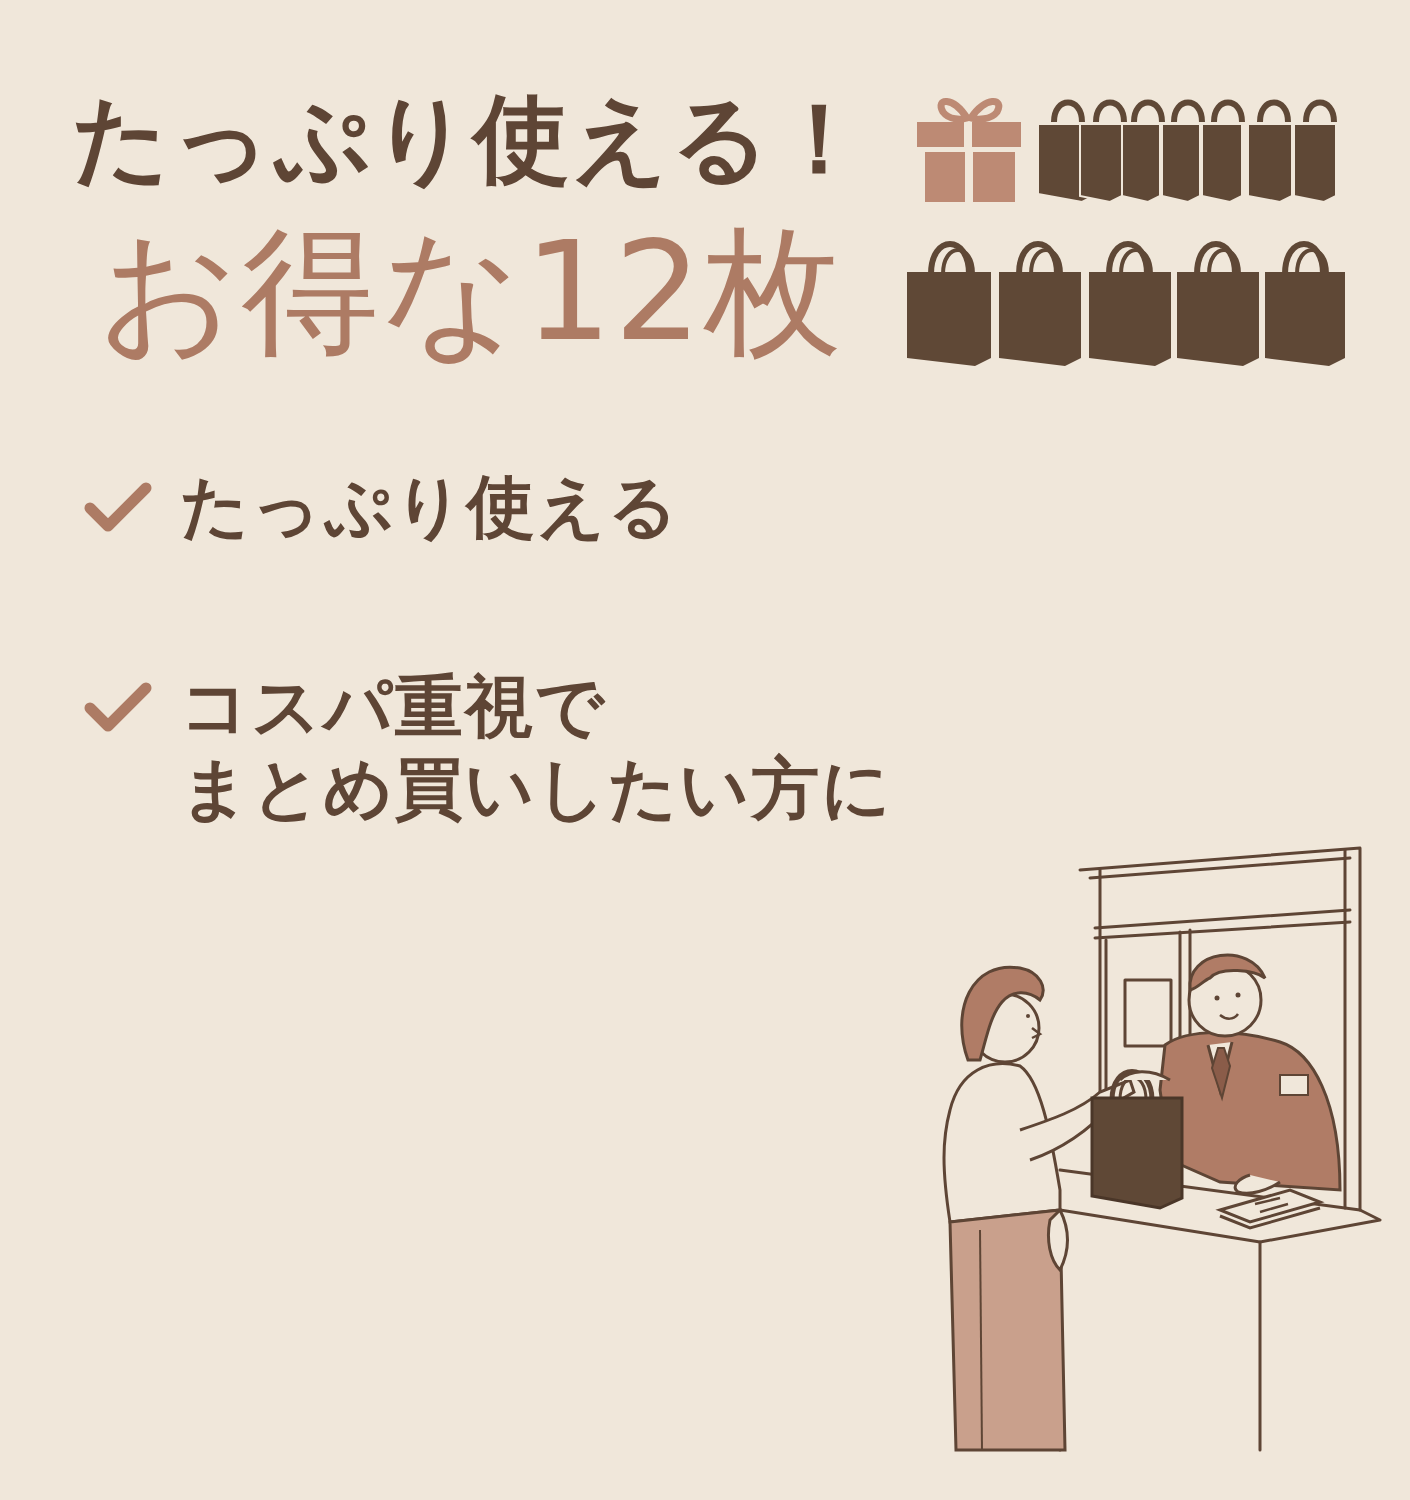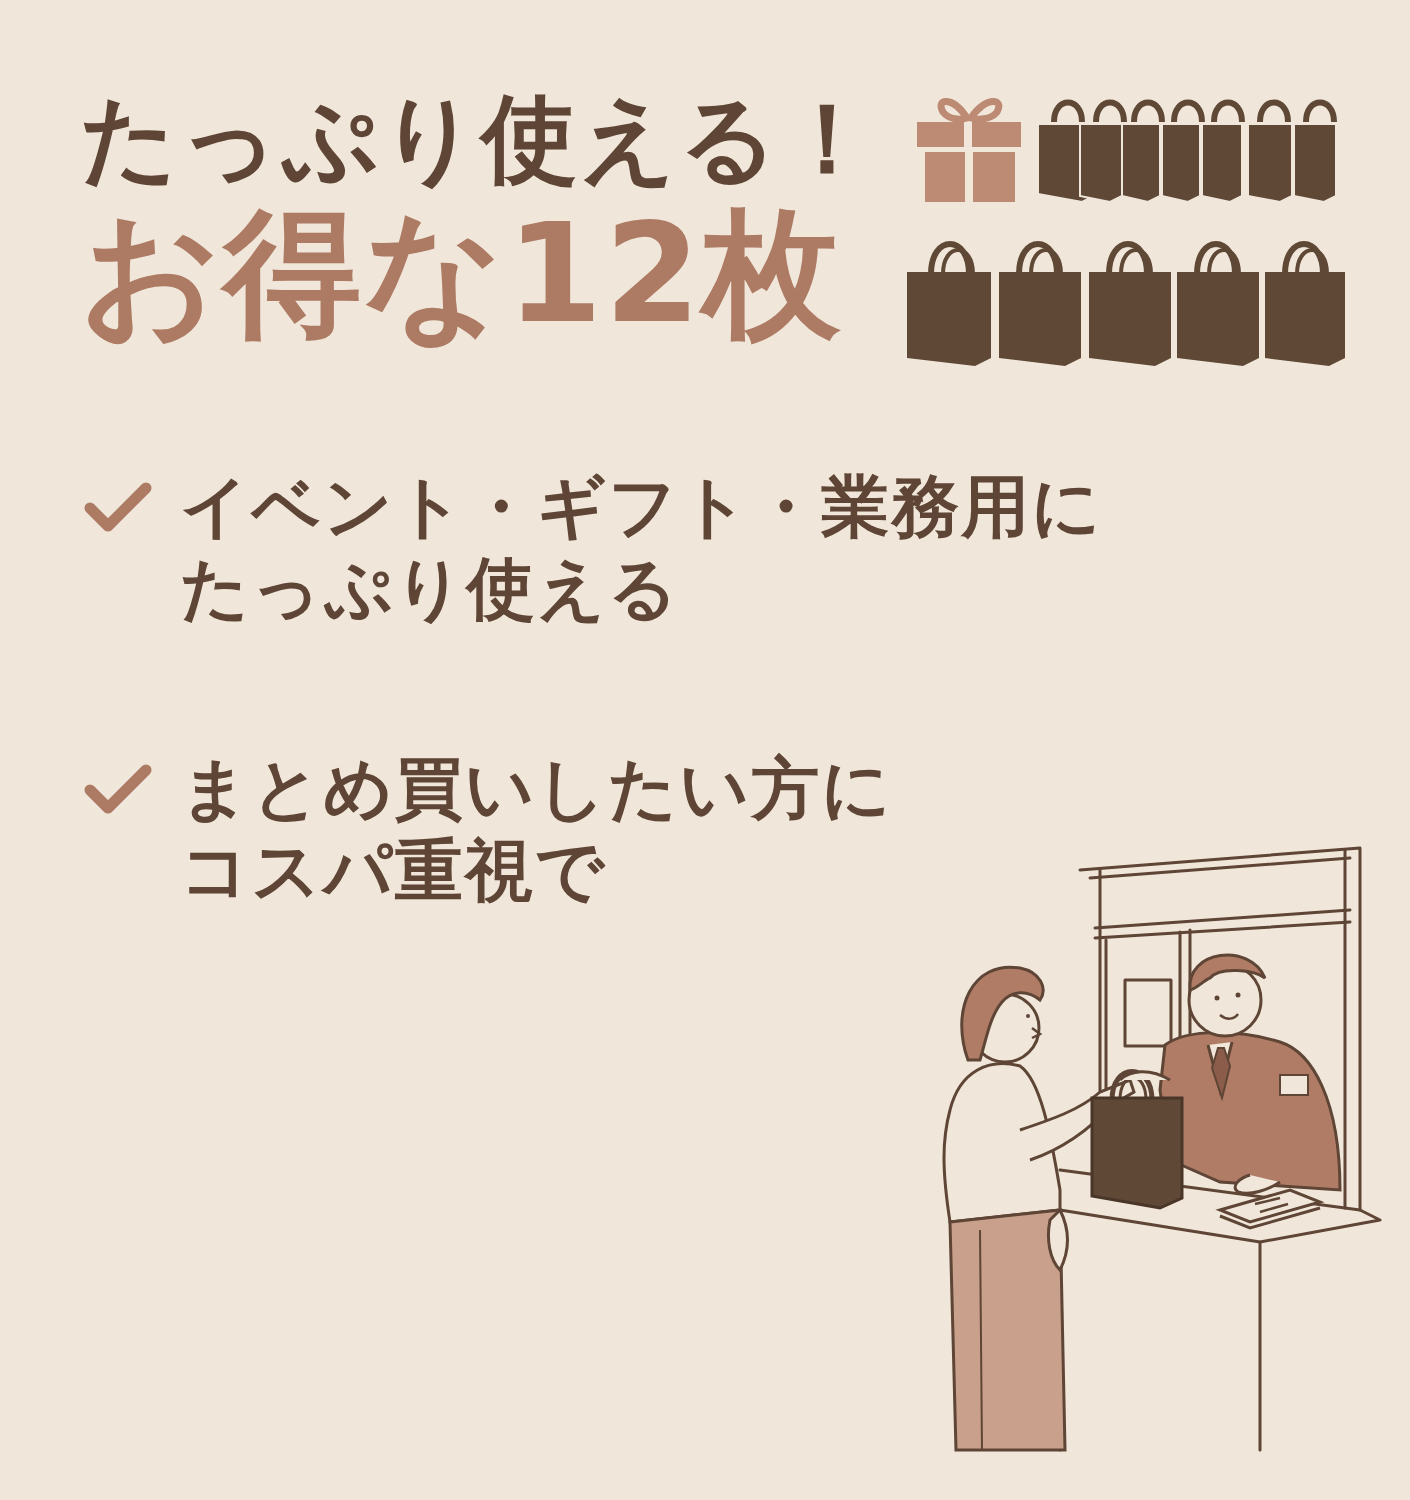--- a/index.html
+++ b/index.html
@@ -2,28 +2,28 @@
 <html><head>
 <meta charset="utf-8">
 <style>
   html, body { margin: 0; padding: 0; }
   body {
     width: 1410px; height: 1500px; overflow: hidden;
     background: #F0E7DA; position: relative;
     font-family: "DejaVu Sans", "Liberation Sans", sans-serif;
     color: #5E4535;
   }
-  .headline { position: absolute; left: 80px; top: 84px; }
+  .headline { position: absolute; left: 72px; top: 84px; text-align: center; }
   .headline-line1 {
     font-size: 96px; font-weight: bold; letter-spacing: 2px;
     line-height: 110px; color: #5E4535; white-space: nowrap;
   }
   .headline-line2 {
-    font-size: 138px; font-weight: bold; letter-spacing: 2px;
-    line-height: 160px; color: #AD7B64; white-space: nowrap;
+    font-size: 138px; font-weight: normal; letter-spacing: 2px;
+    line-height: 160px; margin-top: 18px; color: #AD7B64; white-space: nowrap;
   }
   .bags { position: absolute; left: 905px; top: 92px; width: 460px; height: 290px; }
   .bags svg { position: absolute; }
   .features { position: absolute; left: 80px; top: 466px; }
   .feature { position: relative; padding-left: 100px; margin-bottom: 118px; }
   .feature .check { position: absolute; left: 0; top: 12px; width: 76px; height: 60px; }
   .feature-line {
     font-size: 68px; font-weight: bold; line-height: 82px;
     color: #5E4535; white-space: nowrap; letter-spacing: 2px;
   }
@@ -110,29 +110,28 @@
       </g>
     </g>
   </svg>
 </div>
 
 <div class="features">
   <div class="feature">
     <svg class="check" viewBox="0 0 76 60">
       <path d="M10 30 L28 48 L66 10" fill="none" stroke="#AD7B64" stroke-width="11" stroke-linecap="round" stroke-linejoin="round"></path>
     </svg>
-    <div class="feature-line">イベント・ギフト・業務用に</div>
     <div class="feature-line">たっぷり使える</div>
   </div>
   <div class="feature">
     <svg class="check" viewBox="0 0 76 60">
       <path d="M10 30 L28 48 L66 10" fill="none" stroke="#AD7B64" stroke-width="11" stroke-linecap="round" stroke-linejoin="round"></path>
     </svg>
+    <div class="feature-line">コスパ重視で</div>
     <div class="feature-line">まとめ買いしたい方に</div>
-    <div class="feature-line">コスパ重視で</div>
   </div>
 </div>
 
 <svg class="scene" viewBox="0 0 480 640">
   <g stroke="#5E4535" stroke-width="3" fill="none" stroke-linejoin="round" stroke-linecap="round">
 
     <path d="M160 40 L440 18 L440 380"></path>
     <path d="M180 40 L180 310"></path>
     <path d="M425 20 L425 378"></path>
     <path d="M170 48 L430 28"></path>

